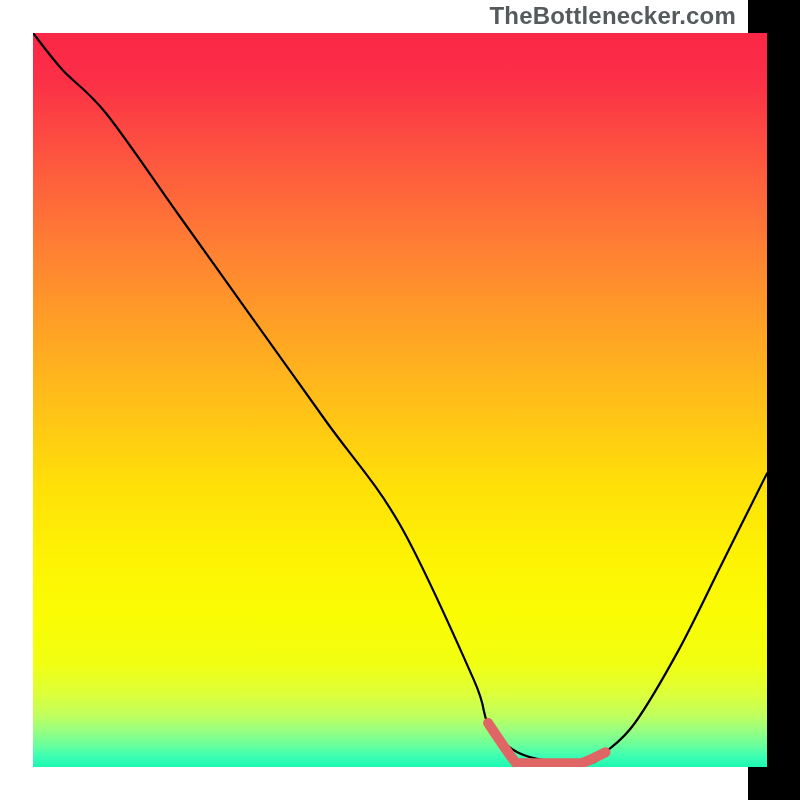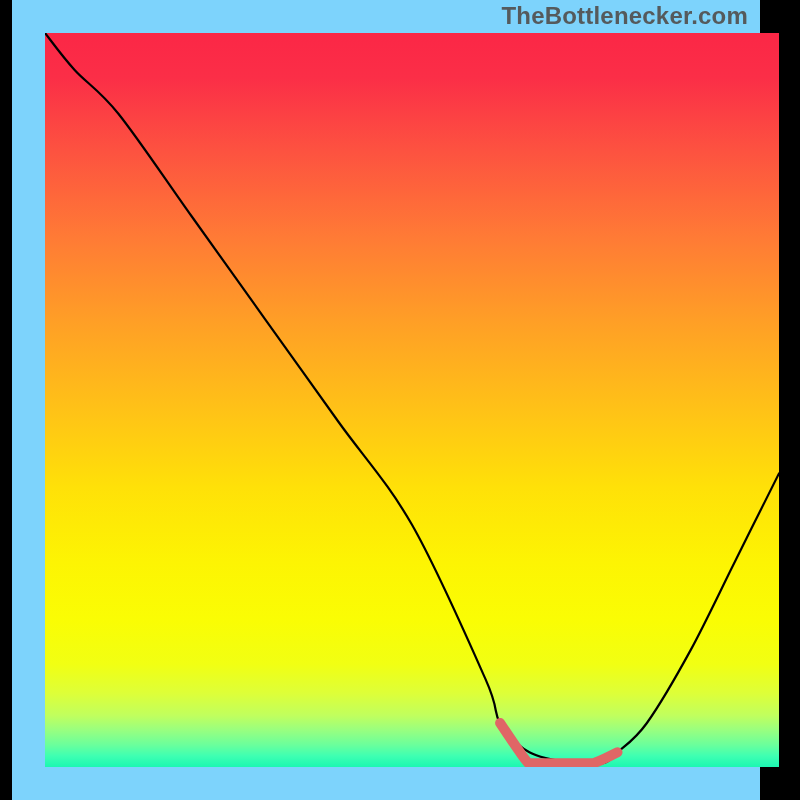--- a/index.html
+++ b/index.html
@@ -6,25 +6,25 @@
     margin: 0;
     padding: 0;
     width: 800px;
     height: 800px;
     background: #000;
     overflow: hidden;
     font-family: Arial, Helvetica, sans-serif;
   }
   .frame {
     position: absolute;
-    left: 12px;
+    left: 0;
     top: 0;
     width: 748px;
     height: 800px;
-    background: #7dd3fc;
+    background: #ffffff;
   }
   .watermark {
     position: absolute;
     top: 2px;
     right: 12px;
     color: #555a5c;
     font-size: 24px;
     font-weight: 600;
     letter-spacing: 0.2px;
     user-select: none;

